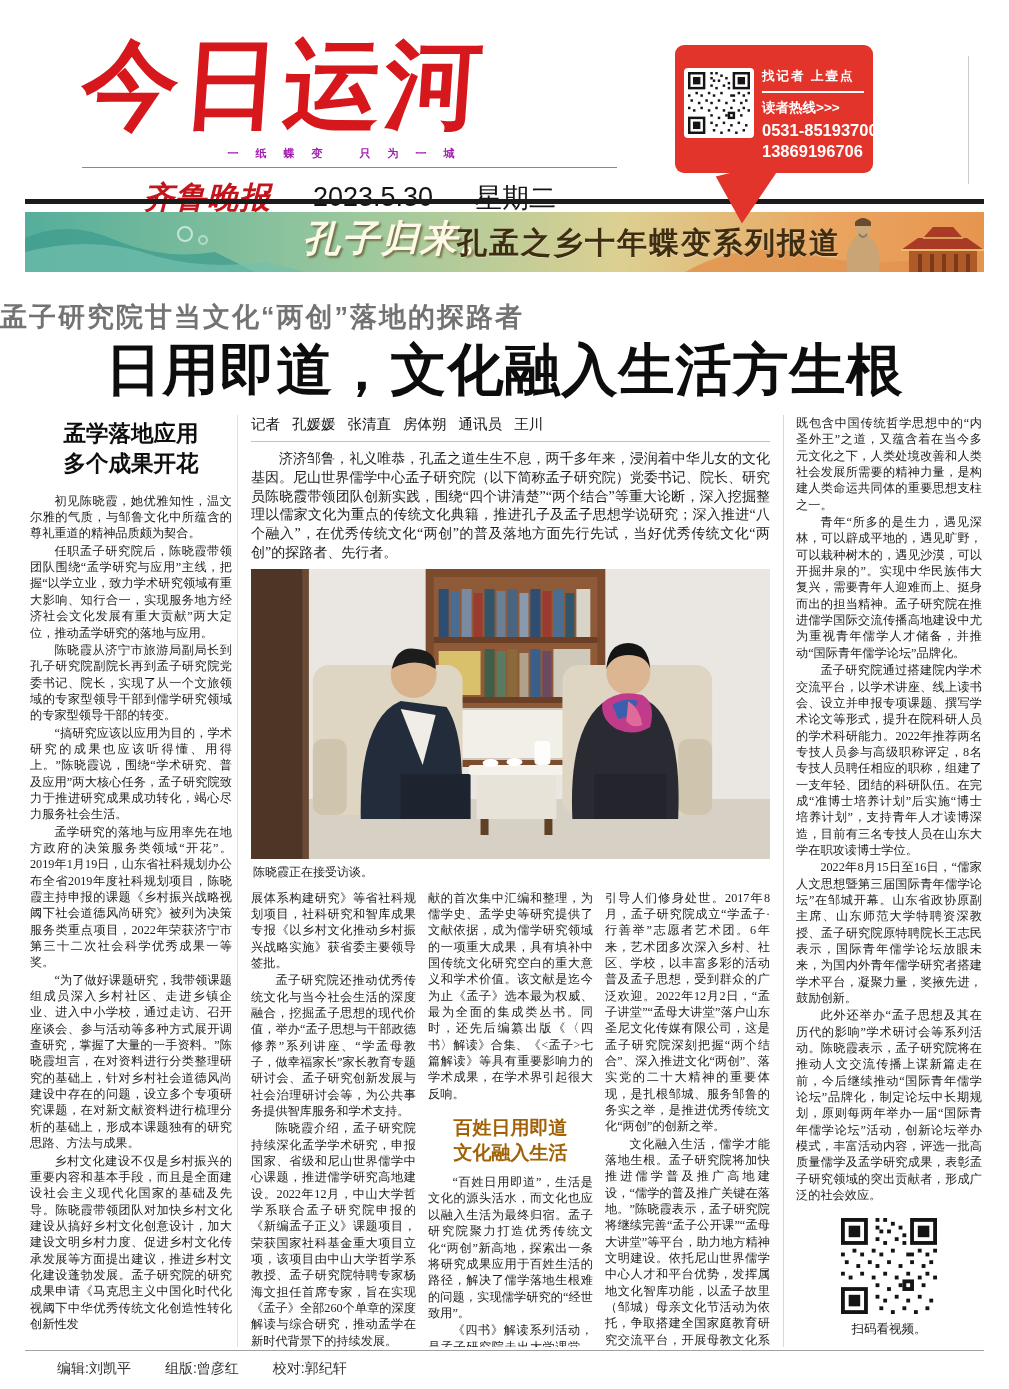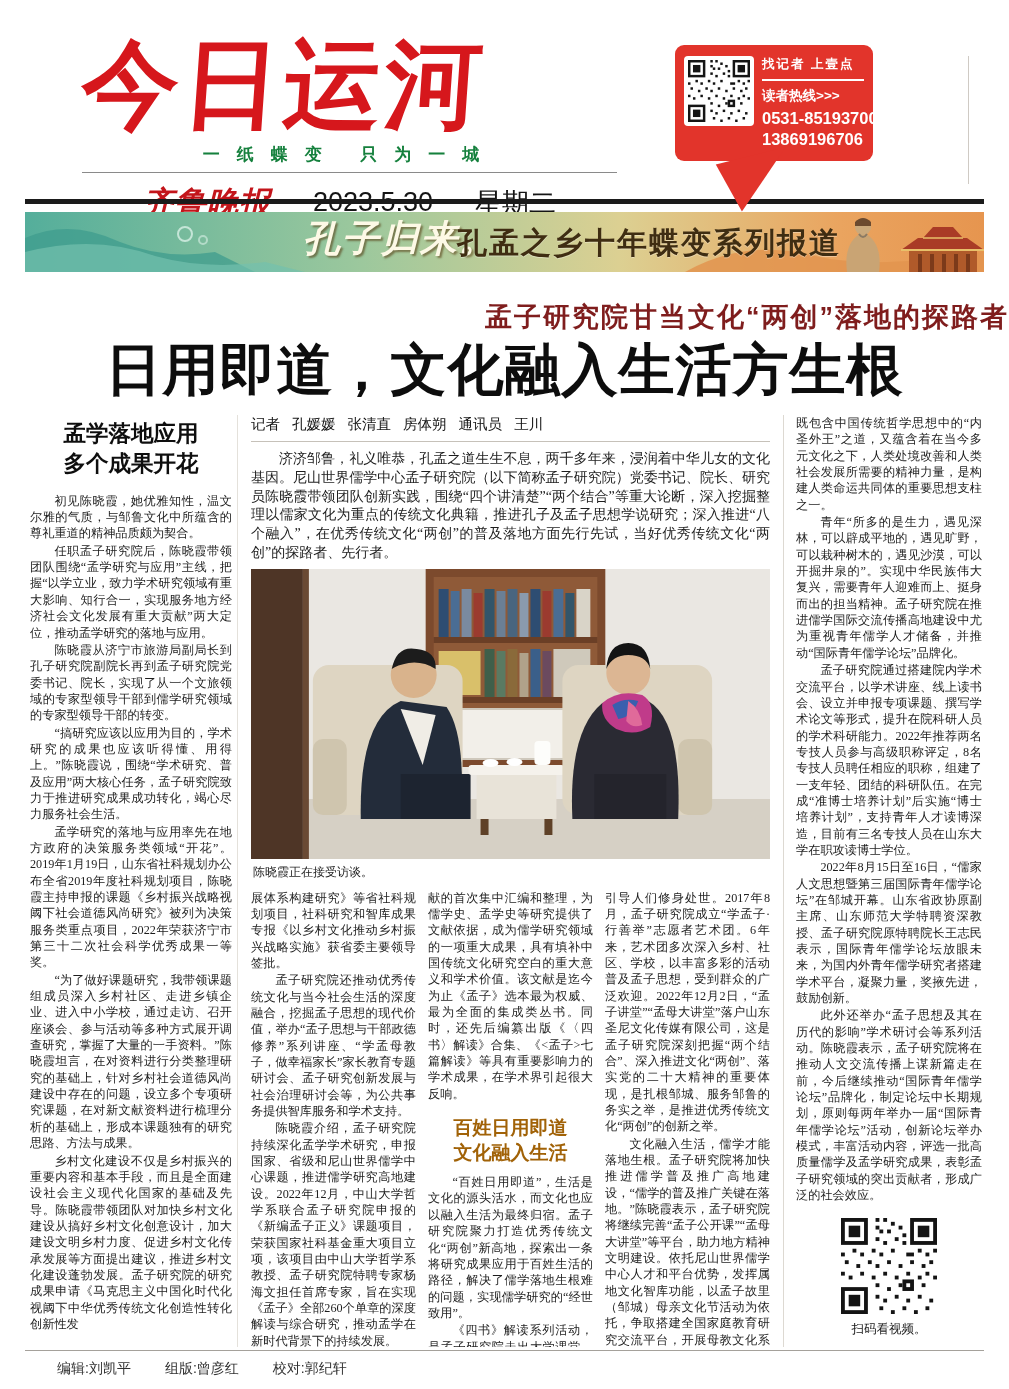--- a/index.html
+++ b/index.html
@@ -5,29 +5,29 @@
   * { margin:0; padding:0; box-sizing:border-box; }
   html,body { background:#f2f0ed; }
   body { font-family:"Liberation Sans", sans-serif; }
   .page { position:relative; width:1009px; height:1389px; margin:0 auto; background:#fff; overflow:hidden; }
 
   
   .masthead { position:absolute; top:36px; left:82px; width:535px; }
   .mast-title { font-size:97px; line-height:1.02; font-weight:900; color:#d6171c;
                 letter-spacing:4px; transform:skewX(-4deg); white-space:nowrap; }
   .slogan-row { margin-top:8px; border-bottom:1px solid #8a8a8a; padding:0 0 6px 0; text-align:center; }
-  .slogan { font-size:17px; font-weight:bold; color:#15803d; letter-spacing:17px; white-space:nowrap;margin-top:12px; }
+  .slogan { font-size:11px; font-weight:bold; color:#a21caf; letter-spacing:17px; white-space:nowrap;margin-top:12px; }
   .dateline { margin-top:9px; display:flex; align-items:center; justify-content:center; gap:42px; }
   .paper-name { font-family:"DejaVu Serif", serif; font-style:italic; font-weight:bold;
                 color:#c3151b; font-size:31px; letter-spacing:1px; }
   .mast-date, .mast-week { font-size:27px; color:#151515; }
 
   
   .bubble { position:absolute; top:45px; right:136px; width:198px; background:#e2342b;
-            border-radius:9px; padding:11px 9px 12px 9px; z-index:3; }
+            border-radius:9px; padding:23px 9px 12px 9px; z-index:3; }
   .bubble-tail { position:absolute; left:46px; bottom:-46px; width:0; height:0;
                  border-top:52px solid #e2342b; border-left:14px solid transparent;
                  border-right:58px solid transparent; transform:rotate(-14deg); }
   .bubble-inner { display:flex; gap:8px; }
   .qr-small { width:70px; height:70px; background:#fff; border-radius:4px; padding:4px; flex:0 0 auto; }
   .bubble-text { color:#fff; min-width:0; }
   .bt1 { font-size:12.5px; font-weight:bold; letter-spacing:2px; white-space:nowrap;
          border-bottom:2px solid #fff; padding-bottom:6px; margin-bottom:6px; }
   .bt2 { font-size:13.5px; font-weight:bold; margin-bottom:3px; white-space:nowrap; }
   .bphone { font-size:16.5px; font-weight:bold; line-height:1.25; white-space:nowrap; }
@@ -37,22 +37,22 @@
   .black-rule { position:absolute; top:199px; left:25px; right:25px; height:5px; background:#1b1b1b; }
   .banner { position:absolute; top:212px; left:25px; right:25px; height:60px; overflow:hidden; }
   .banner svg { position:absolute; inset:0; width:100%; height:100%; }
   .banner-callig { position:absolute; left:278px; top:2px; font-family:"DejaVu Serif", serif;
                    font-style:italic; font-weight:bold; font-size:37px; color:#fdf9e6;
                    text-shadow:2px 2px 2px rgba(80,50,10,.55); letter-spacing:2px; }
   .banner-series { position:absolute; left:432px; top:11px; font-size:30px; font-weight:900;
                    color:#3f2d12; letter-spacing:2px; text-shadow:0 1px 0 rgba(255,255,255,.35); white-space:nowrap; }
 
   
-  .kicker { position:absolute; top:299px; left:0; right:0; text-align:right;
-            font-size:27px; font-weight:800; color:#7f1d1d; letter-spacing:2px; }
+  .kicker { position:absolute; top:299px; left:0; right:0; text-align:left;
+            font-size:27px; font-weight:800; color:#737373; letter-spacing:2px; }
   .main-headline { position:absolute; top:333px; left:0; right:0; text-align:center;
                    font-family:"Liberation Serif", serif; font-size:56px; font-weight:900;
                    color:#0d0d0d; letter-spacing:1px; white-space:nowrap; }
 
   
   .bodywrap { position:absolute; top:415px; left:30px; right:27px; height:932px;
               display:flex; overflow:hidden; }
   .col-left  { width:208px; flex:0 0 auto; padding-right:5px; border-right:1px solid #e4e1db; }
   .col-mid   { width:545px; flex:0 0 auto; padding:0 13px; }
   .col-right { flex:1 1 auto; padding-left:12px; border-left:1px solid #ddd9d2; }

